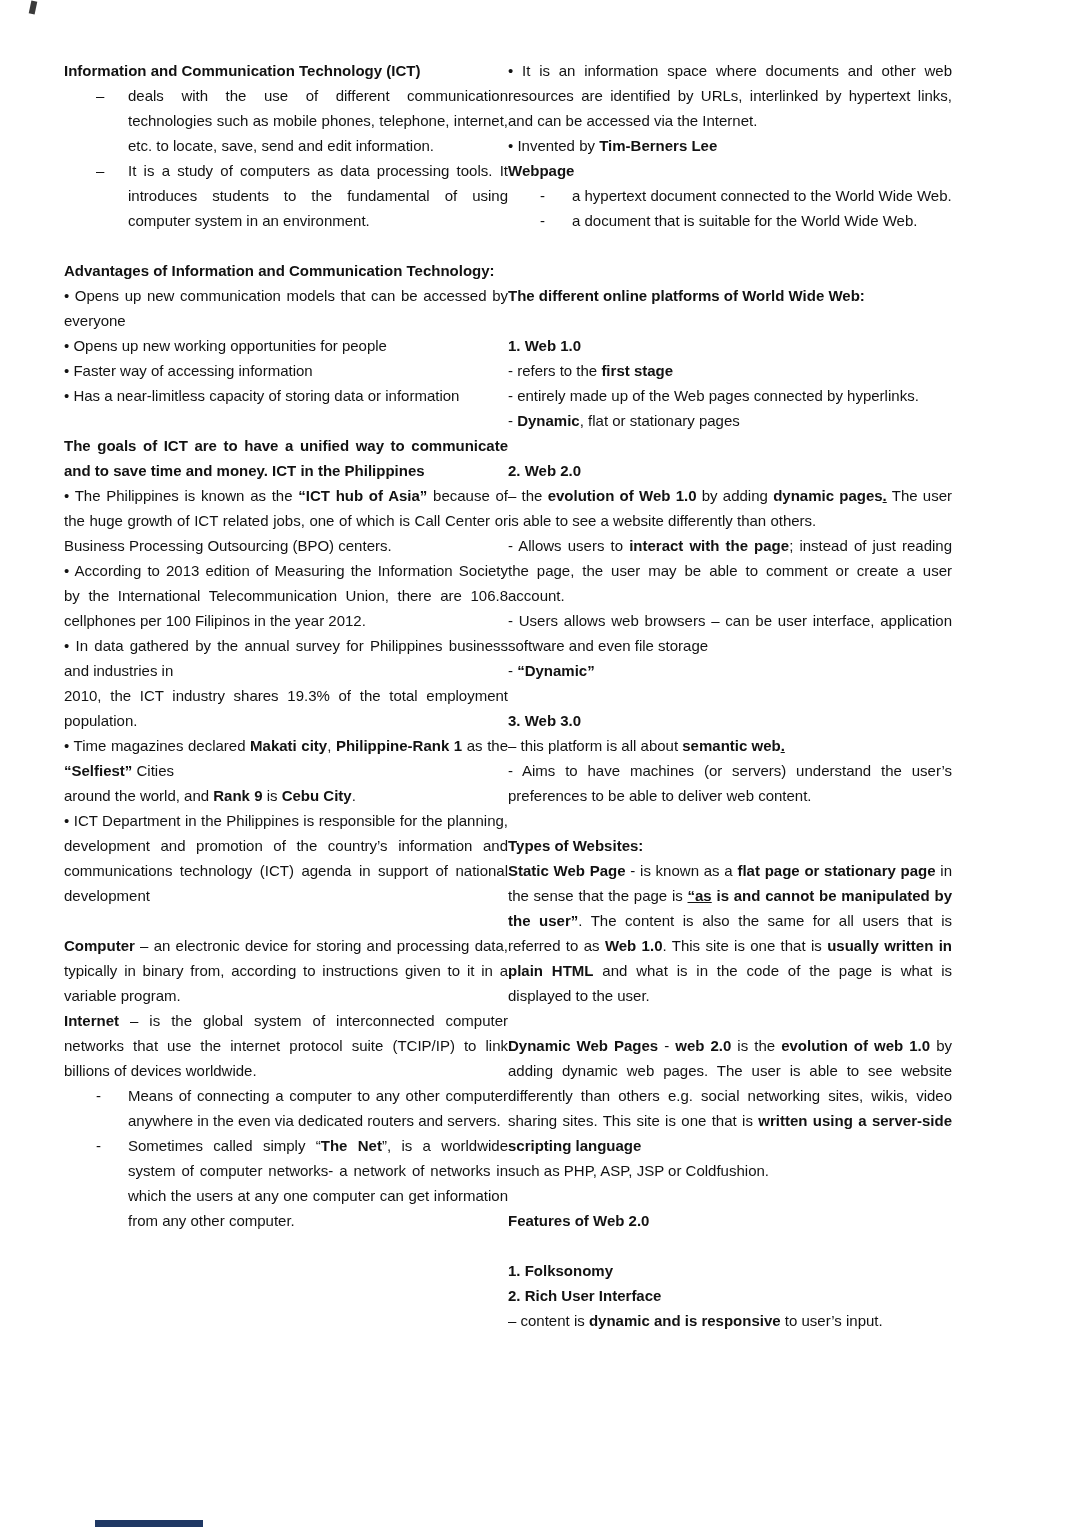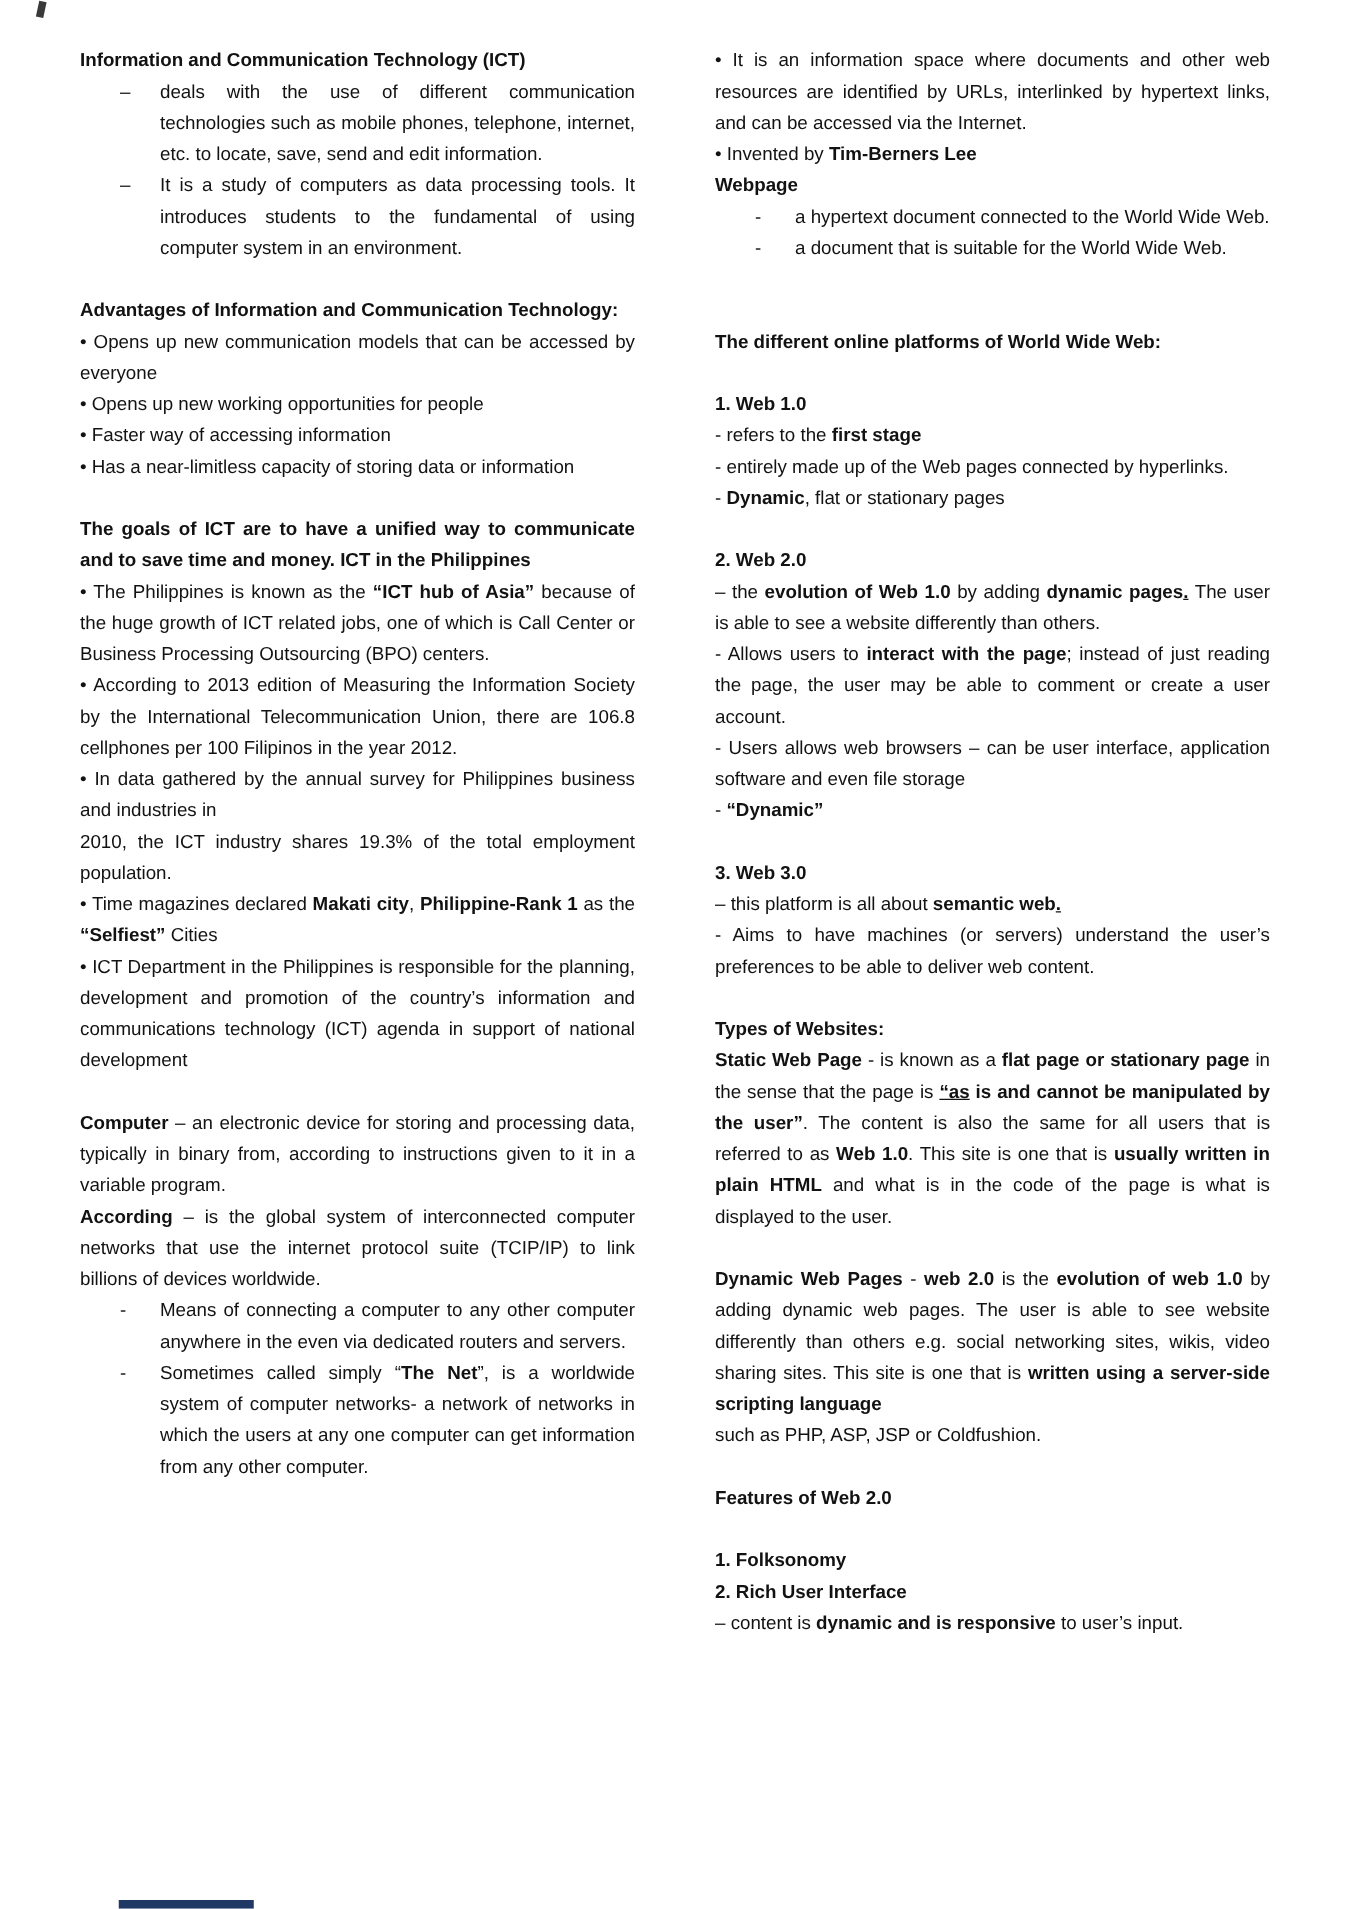--- a/index.html
+++ b/index.html
@@ -10,22 +10,21 @@
   }
   body {
     font-family: "Liberation Sans", "DejaVu Sans", sans-serif;
     font-size: 15px;
     line-height: 25px;
     color: #121212;
   }
   .page { position: relative; width: 1080px; height: 1527px; }
   .content {
     display: flex;
-    gap: 64px;
-    padding: 36px 64px 0 64px;
+    padding: 58px 64px 0 64px;
   }
   .col { width: 444px; flex: 0 0 444px; }
   .h { font-weight: 700; }
   .p { font-weight: 400; }
   .just { text-align: justify; }
   .b { font-weight: 700; }
   .u { text-decoration: underline; }
   .item { display: flex; padding-left: 32px; }
   .item .marker { flex: 0 0 32px; width: 32px; }
   .item .itext { flex: 1; }
@@ -66,24 +65,25 @@
         <div class="p"><span>• Opens up new working opportunities for people</span></div>
         <div class="p"><span>• Faster way of accessing information</span></div>
         <div class="p"><span>• Has a near-limitless capacity of storing data or information</span></div>
         <div class="gap" style="height: 25px;"></div>
         <div class="h just"><span class="b">The goals of ICT are to have a unified way to communicate and to save time and money. ICT in the Philippines</span></div>
         <div class="p just"><span>• The Philippines is known as the </span><span class="b">“ICT hub of Asia”</span><span> because of the huge growth of ICT related jobs, one of which is Call Center or Business Processing Outsourcing (BPO) centers.</span></div>
         <div class="p just"><span>• According to 2013 edition of Measuring the Information Society by the International Telecommunication Union, there are 106.8 cellphones per 100 Filipinos in the year 2012.</span></div>
         <div class="p just"><span>• In data gathered by the annual survey for Philippines business and industries in</span></div>
         <div class="p just"><span>2010, the ICT industry shares 19.3% of the total employment population.</span></div>
         <div class="p just"><span>• Time magazines declared </span><span class="b">Makati city</span><span>, </span><span class="b">Philippine-Rank 1</span><span> as the </span><span class="b">“Selfiest”</span><span> Cities</span></div>
+        <div class="p just"><span>around the world, and </span><span class="b">Rank 9</span><span> is </span><span class="b">Cebu City</span><span>.</span></div>
         <div class="p just"><span>• ICT Department in the Philippines is responsible for the planning, development and promotion of the country’s information and communications technology (ICT) agenda in support of national development</span></div>
         <div class="gap" style="height: 25px;"></div>
         <div class="p just"><span class="b">Computer</span><span> – an electronic device for storing and processing data, typically in binary from, according to instructions given to it in a variable program.</span></div>
-        <div class="p just"><span class="b">According</span><span> – is the global system of interconnected computer networks that use the internet protocol suite (TCIP/IP) to link billions of devices worldwide.</span></div>
+        <div class="p just"><span class="b">Internet</span><span> – is the global system of interconnected computer networks that use the internet protocol suite (TCIP/IP) to link billions of devices worldwide.</span></div>
         <div class="item">
           <span class="marker">-</span>
           <div class="itext just"><span>Means of connecting a computer to any other computer anywhere in the even via dedicated routers and servers.</span></div>
         </div>
         <div class="item">
           <span class="marker">-</span>
           <div class="itext just"><span>Sometimes called simply “</span><span class="b">The Net</span><span>”, is a worldwide system of computer networks- a network of networks in which the users at any one computer can get information from any other computer.</span></div>
         </div>
         <div class="gap" style="height: 25px;"></div>
       </div>

